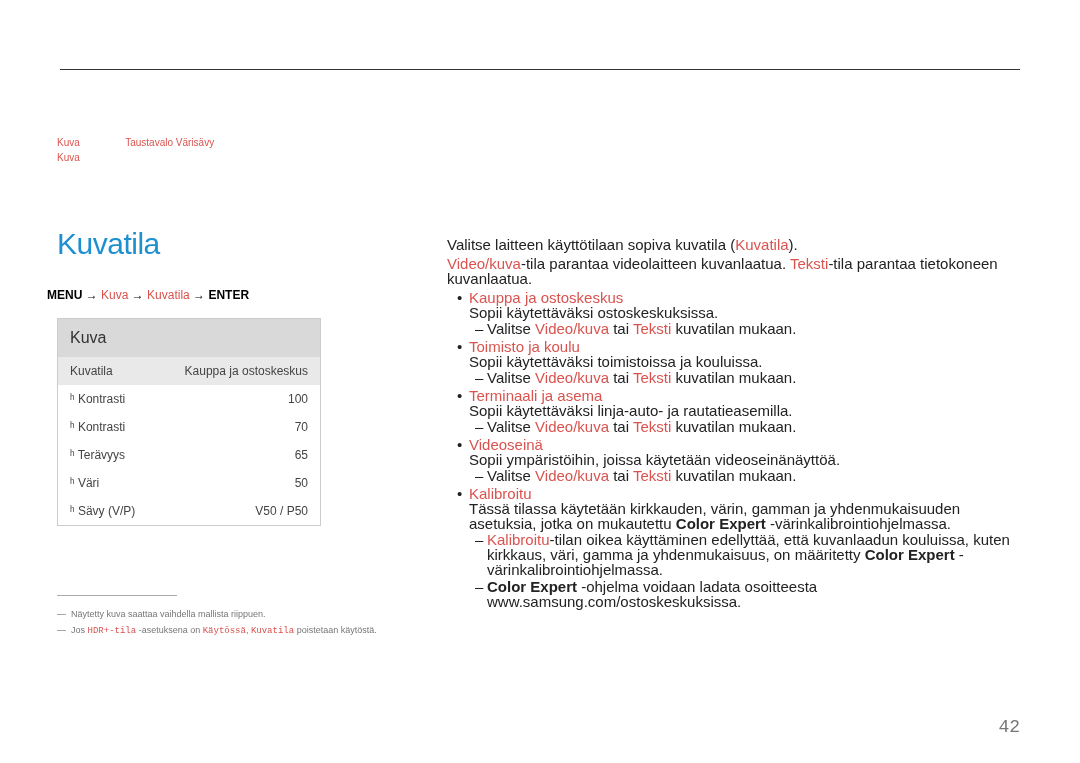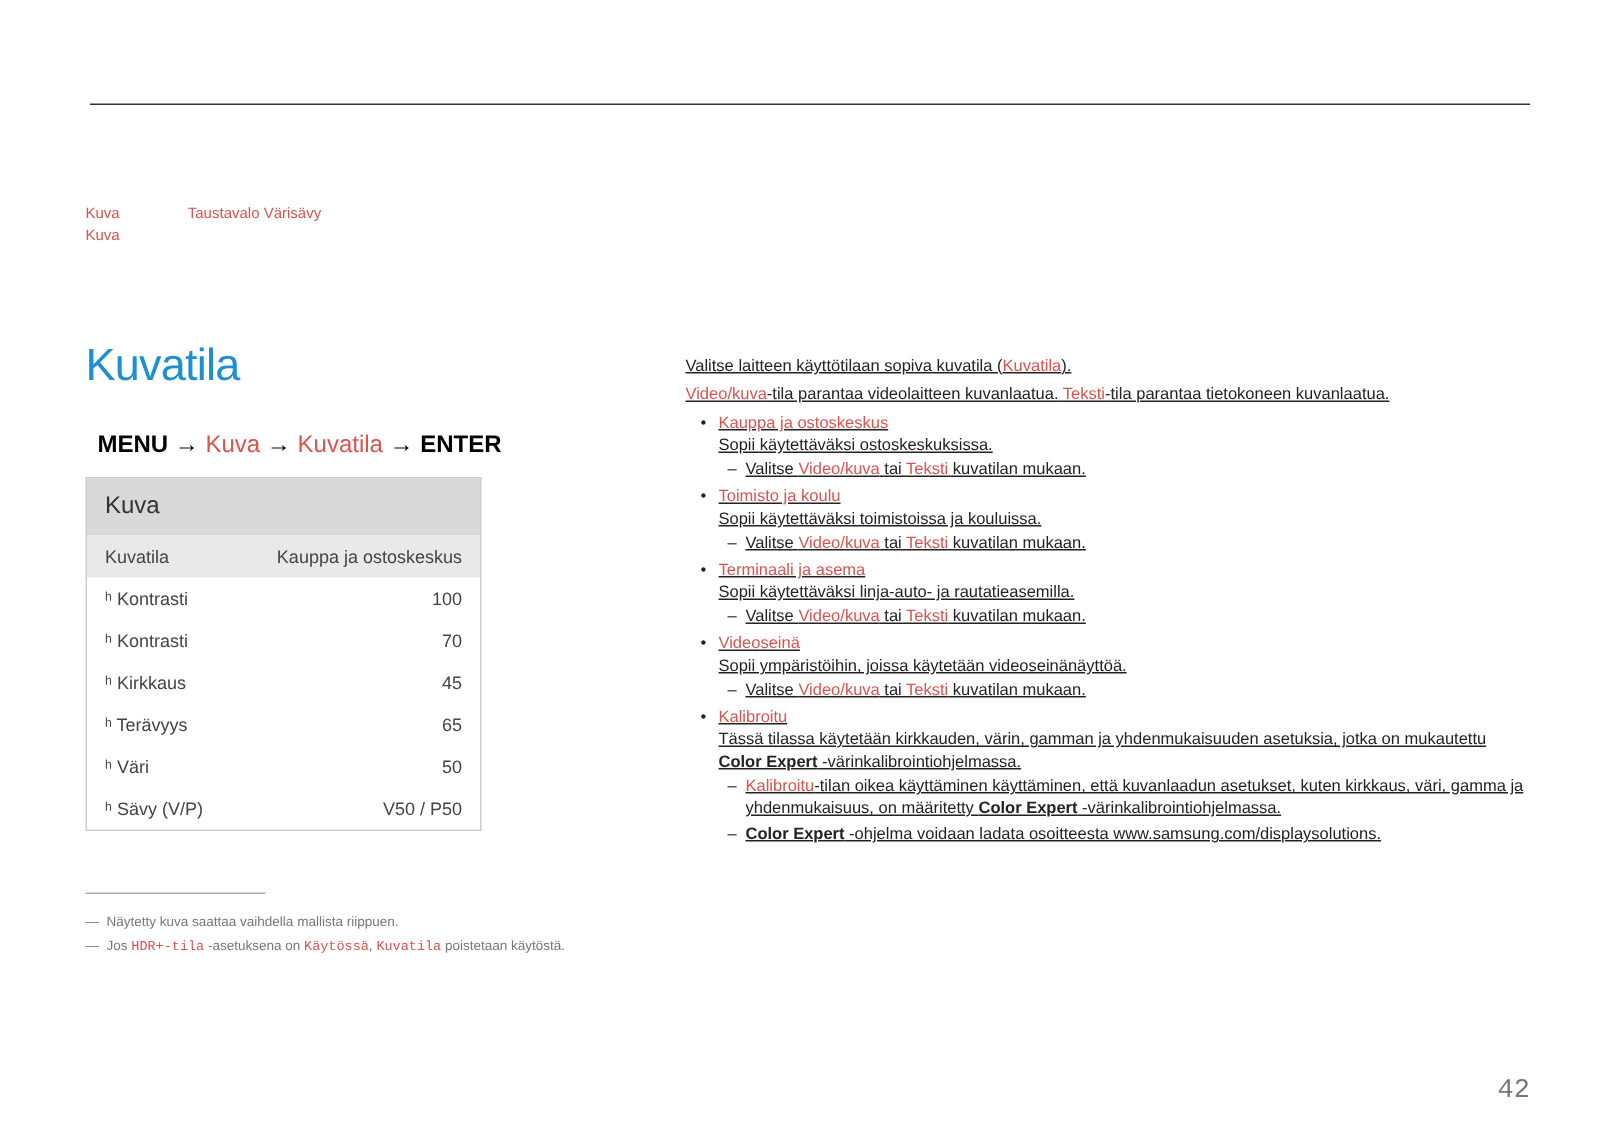--- a/index.html
+++ b/index.html
@@ -1,31 +1,31 @@
 <!DOCTYPE html>
 <html><head>
 <meta charset="utf-8">
 <style>
 html,body{margin:0;padding:0;width:1080px;height:763px;background:#fff;font-family:Arial,Helvetica,sans-serif;color:#000;}
 .page{position:relative;width:1080px;height:763px;}
 .hr{position:absolute;left:60px;right:60px;top:69px;height:1px;background:#333;}
 .intro{position:absolute;left:57px;top:135px;width:400px;font-size:10px;line-height:15px;color:#333;}
 .intro .hl{color:#d9534f;}
 .section-title{position:absolute;left:57px;top:227px;font-size:30px;color:#1e90d2;letter-spacing:-0.5px;}
-.breadcrumb{position:absolute;left:65px;top:288px;font-size:16px;font-weight:700;}
+.breadcrumb{position:absolute;left:47px;top:288px;font-size:12px;font-weight:700;}
 .breadcrumb .hl{color:#d9534f;font-weight:400;}
 .panel{position:absolute;left:57px;top:318px;width:262px;border:1px solid #ccc;font-size:12px;color:#444;}
 .panel-header{background:#d9d9d9;padding:10px 12px;font-size:16px;color:#333;}
 .panel-row{display:flex;justify-content:space-between;padding:7px 12px;}
 .panel-row.first{background:#e9e9e9;}
 .panel-row .label{white-space:pre;}
 .footnotes{position:absolute;left:57px;top:595px;width:360px;font-size:9px;color:#777;line-height:16px;}
 .footnotes .fline{border-top:1px solid #aaa;width:120px;margin-bottom:10px;}
 .footnotes .hl{color:#d9534f;font-family:Liberation Mono, monospace;}
-.content{position:absolute;left:457px;top:237px;right:60px;font-size:11px;line-height:15px;color:#222;text-decoration:underline;}
+.content{position:absolute;left:447px;top:237px;right:60px;font-size:15px;line-height:15px;color:#222;}
 .content .p{margin:0 0 4px 0;}
 .content .hl{color:#d9534f;}
 .content .bold{font-weight:700;}
 .content ul{margin:2px 0 0 0;padding:0;list-style:none;}
 .content ul.lv1 > li{position:relative;padding-left:22px;margin-bottom:3px;}
 .content ul.lv1 > li::before{content:"•";position:absolute;left:10px;top:0;}
 .content ul.lv2{margin-top:1px;}
 .content ul.lv2 > li{position:relative;padding-left:18px;margin-bottom:2px;}
 .content ul.lv2 > li::before{content:"–";position:absolute;left:6px;top:0;}
 .page-number{position:absolute;right:60px;bottom:26px;font-size:18px;color:#777;font-family:Liberation Mono, monospace;}
@@ -58,24 +58,20 @@
       <span class="label">Kuvatila</span>
       <span>Kauppa ja ostoskeskus</span>
     </div>
     <div class="panel-row">
       <span class="label">ʰ Kontrasti</span>
       <span>100</span>
     </div>
     <div class="panel-row">
       <span class="label">ʰ Kontrasti</span>
       <span>70</span>
-    </div>
-    <div class="panel-row">
-      <span class="label">ʰ Kirkkaus</span>
-      <span>45</span>
     </div>
     <div class="panel-row">
       <span class="label">ʰ Terävyys</span>
       <span>65</span>
     </div>
     <div class="panel-row">
       <span class="label">ʰ Väri</span>
       <span>50</span>
     </div>
     <div class="panel-row">
@@ -120,21 +116,21 @@
         <span class="hl">Videoseinä</span><br>
         <span>Sopii ympäristöihin, joissa käytetään videoseinänäyttöä.</span>
         <ul class="lv2">
             <li><span>Valitse </span><span class="hl">Video/kuva</span><span> tai </span><span class="hl">Teksti</span><span> kuvatilan mukaan.</span></li>
           </ul>
       </li>
       <li>
         <span class="hl">Kalibroitu</span><br>
         <span>Tässä tilassa käytetään kirkkauden, värin, gamman ja yhdenmukaisuuden asetuksia, jotka on mukautettu </span><span class="bold">Color Expert</span><span> -värinkalibrointiohjelmassa.</span>
         <ul class="lv2">
-          <li><span class="hl">Kalibroitu</span><span>-tilan oikea käyttäminen käyttäminen, että kuvanlaadun asetukset, kuten kirkkaus, väri, gamma ja yhdenmukaisuus, on määritetty </span><span class="bold">Color Expert</span><span> -värinkalibrointiohjelmassa.</span></li>
-          <li><span class="bold">Color Expert</span><span> -ohjelma voidaan ladata osoitteesta www.samsung.com/displaysolutions.</span></li>
+          <li><span class="hl">Kalibroitu</span><span>-tilan oikea käyttäminen edellyttää, että kuvanlaadun kouluissa, kuten kirkkaus, väri, gamma ja yhdenmukaisuus, on määritetty </span><span class="bold">Color Expert</span><span> -värinkalibrointiohjelmassa.</span></li>
+          <li><span class="bold">Color Expert</span><span> -ohjelma voidaan ladata osoitteesta www.samsung.com/ostoskeskuksissa.</span></li>
         </ul>
       </li>
     </ul>
   </div>
 
   <div class="page-number">42</div>
 </div>
 
 </body></html>

